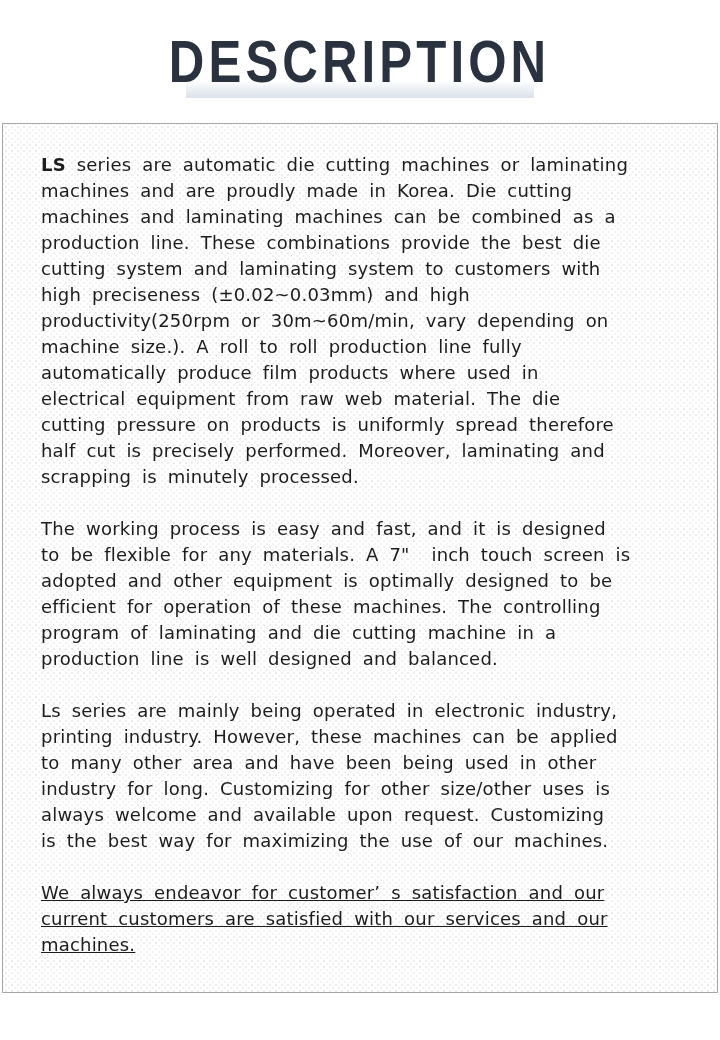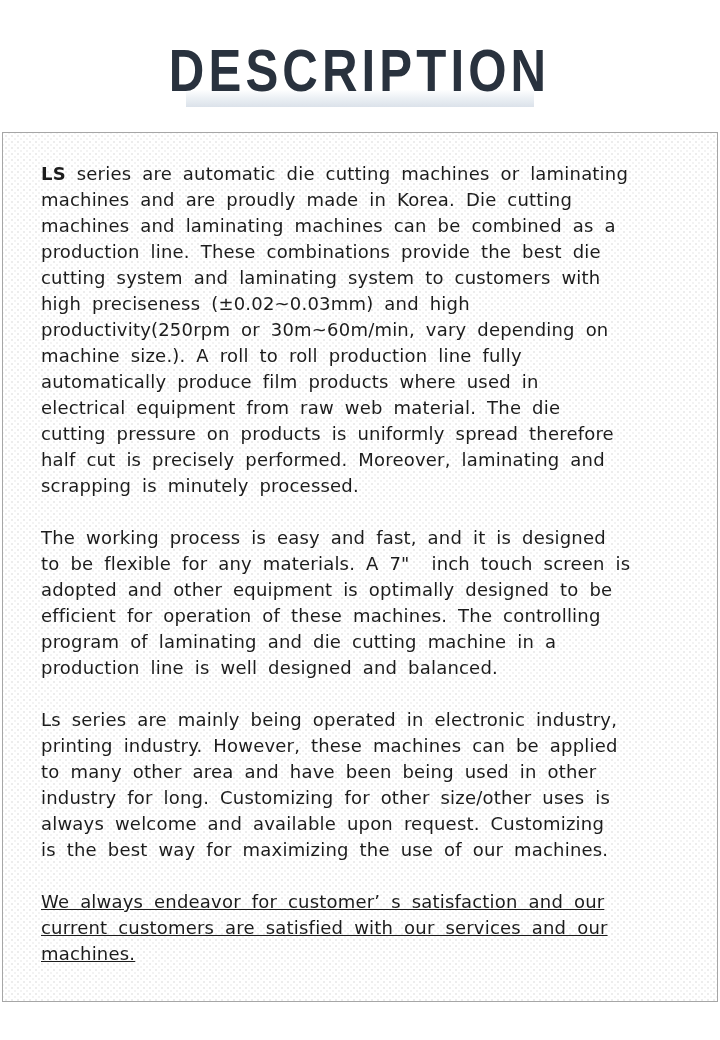--- a/index.html
+++ b/index.html
@@ -8,21 +8,21 @@
     background: #ffffff;
     width: 720px;
     height: 1040px;
     overflow: hidden;
     font-family: "Liberation Sans", sans-serif;
   }
 
   
   .title-wrap {
     text-align: center;
-    padding-top: 41px;
+    padding-top: 32px;
     position: relative;
   }
   .page-title {
     display: inline-block;
     margin: 0;
     font-family: "Liberation Sans", sans-serif;
     font-weight: bold;
     font-size: 60px;
     line-height: 1;
     color: #29323e;

